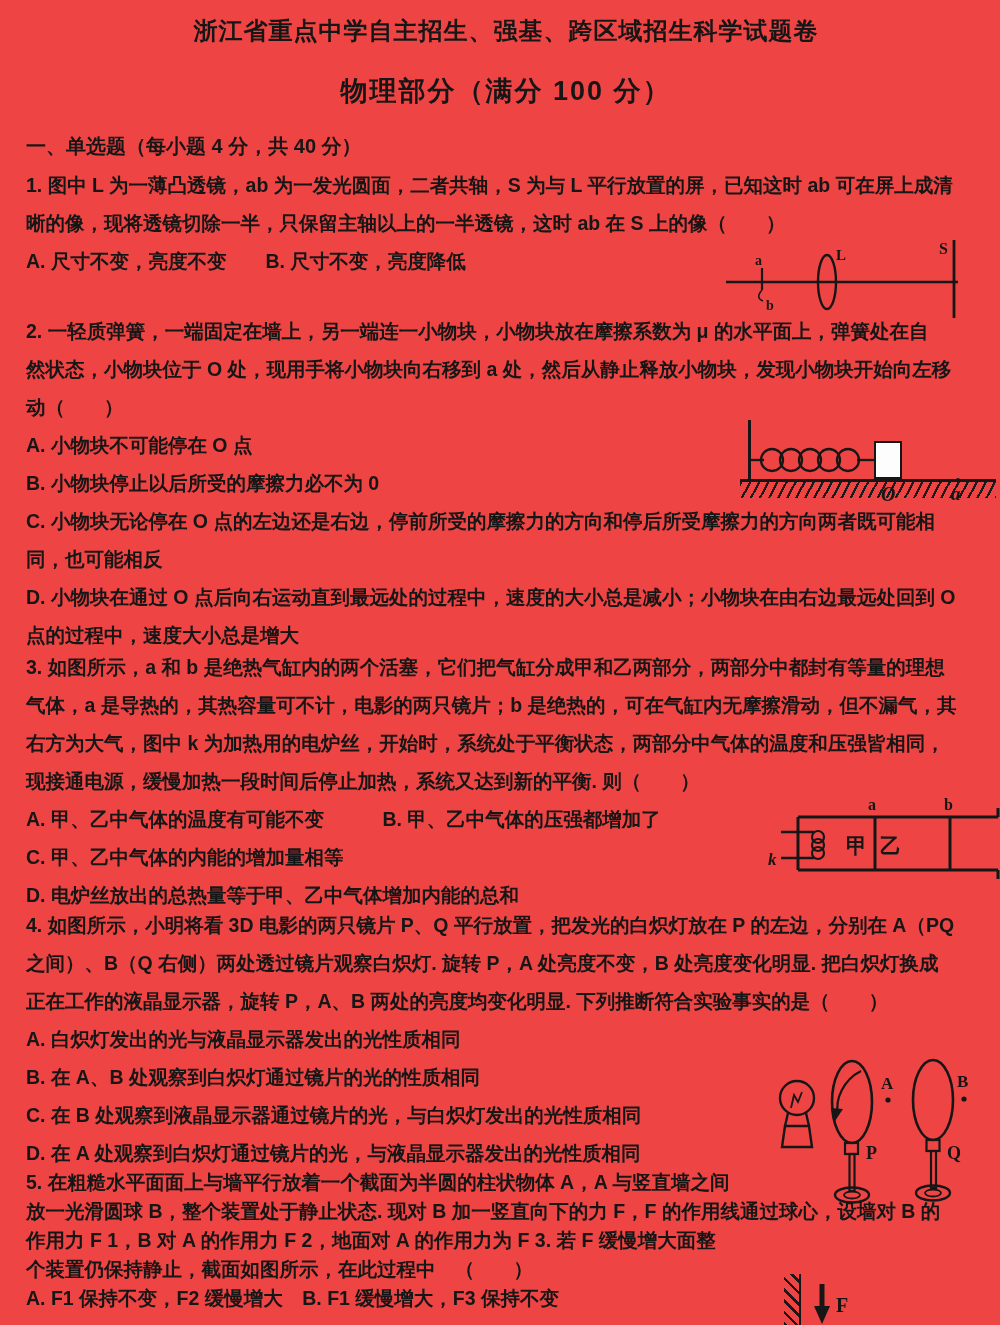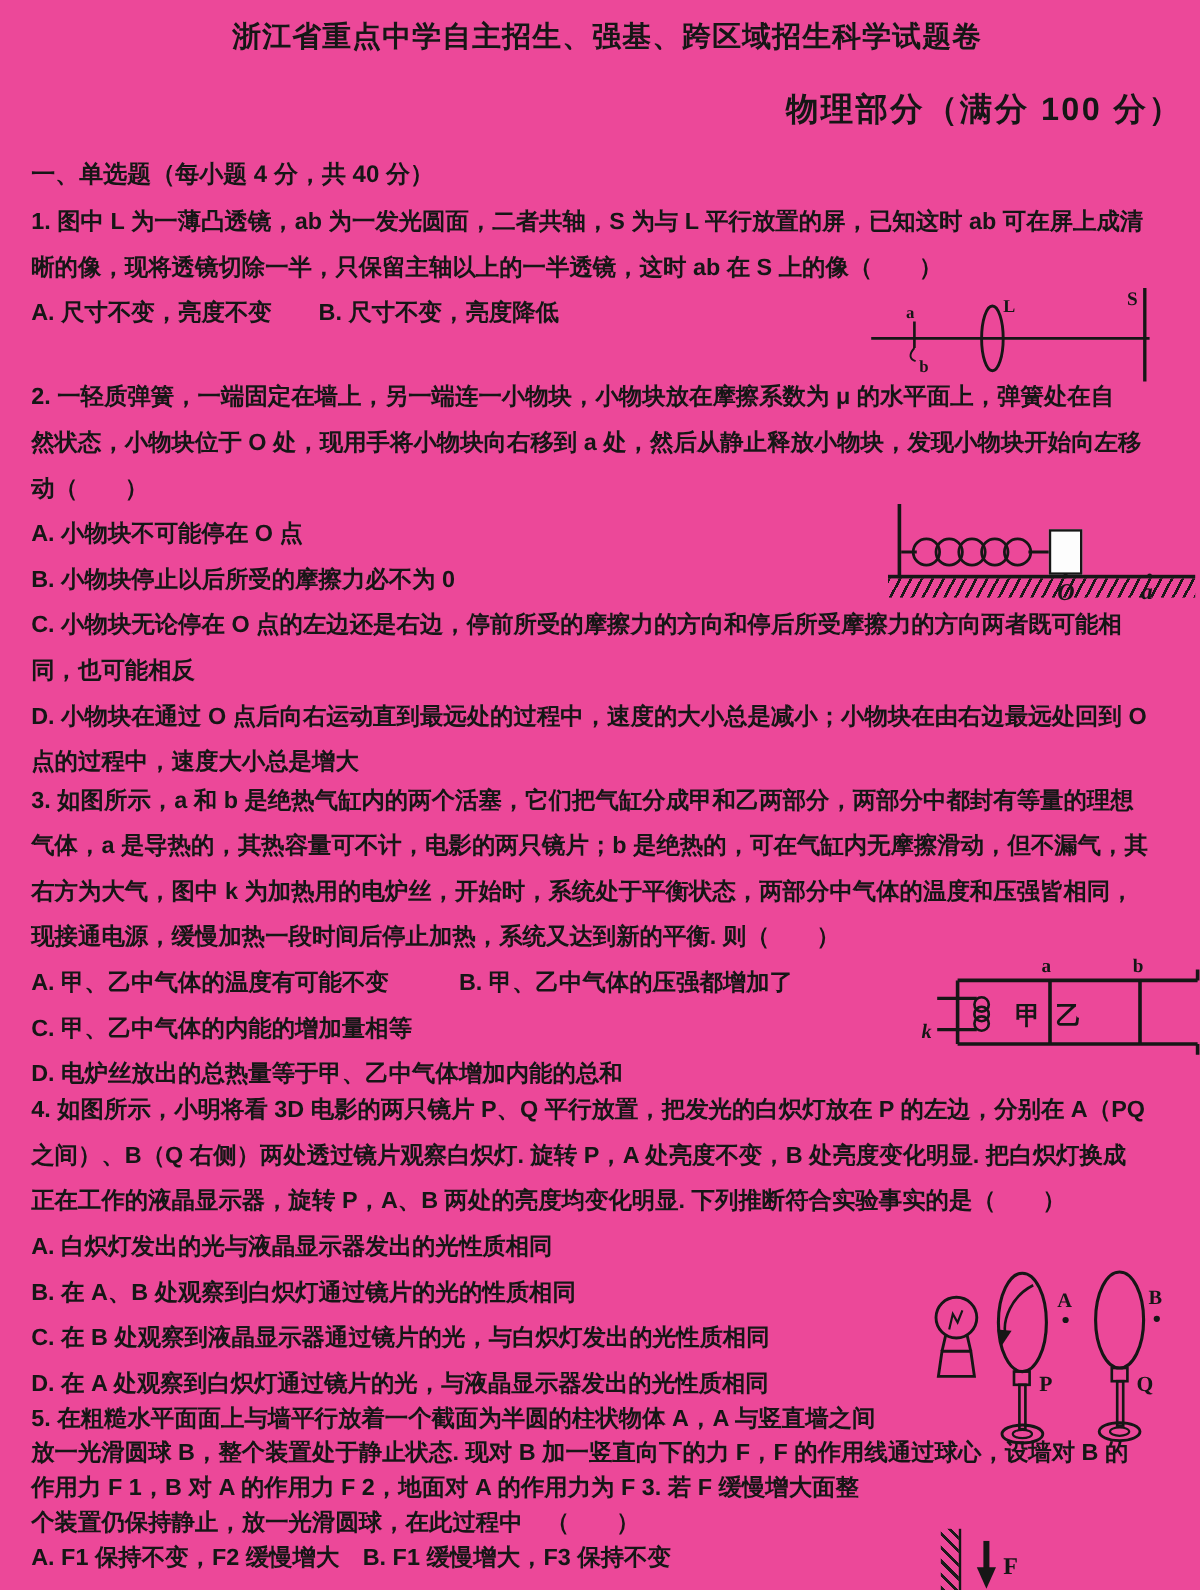--- a/index.html
+++ b/index.html
@@ -1,23 +1,23 @@
 <!DOCTYPE html>
 <html><head>
 <meta charset="utf-8">
 <style>
   html,body{margin:0;padding:0;background:#e8e8e8;}
   .page{
     position:relative;width:1000px;height:1325px;margin:0 auto;
-    background:#ec4899;overflow:hidden;color:#161616;
+    background:#ef4444;overflow:hidden;color:#161616;
     font-family:"Liberation Sans","DejaVu Sans",sans-serif;
   }
   .content{padding:14px 14px 0 26px;}
   .paper-title{font-size:24px;font-weight:800;text-align:center;margin:0;letter-spacing:1px;line-height:33px;}
-  .paper-subtitle{font-size:27px;font-weight:800;text-align:right;margin:26px 0 0;line-height:36px;letter-spacing:2px;}
+  .paper-subtitle{font-size:27px;font-weight:800;text-align:center;margin:26px 0 0;line-height:36px;letter-spacing:2px;}
   .section-heading{font-size:20px;font-weight:700;margin:24px 0 0;line-height:27px;}
   .q{margin:0;}
   .line{margin:0;font-size:19.5px;font-weight:600;line-height:38px;white-space:pre;}
   .q1{margin-top:6px;}
   .q2{margin-top:32px;}
   .q3{margin-top:-6px;}
   .q4{margin-top:-8px;}
   .q5{margin-top:-4px;}
   .q5 .line{line-height:29px;}
   
@@ -82,21 +82,21 @@
       <p class="line">A. 白炽灯发出的光与液晶显示器发出的光性质相同</p>
       <p class="line">B. 在 A、B 处观察到白炽灯通过镜片的光的性质相同</p>
       <p class="line">C. 在 B 处观察到液晶显示器通过镜片的光，与白炽灯发出的光性质相同</p>
       <p class="line">D. 在 A 处观察到白炽灯通过镜片的光，与液晶显示器发出的光性质相同</p>
     </section>
 
     <section class="q q5">
       <p class="line">5. 在粗糙水平面面上与墙平行放着一个截面为半圆的柱状物体 A，A 与竖直墙之间</p>
       <p class="line">放一光滑圆球 B，整个装置处于静止状态. 现对 B 加一竖直向下的力 F，F 的作用线通过球心，设墙对 B 的</p>
       <p class="line">作用力 F 1，B 对 A 的作用力 F 2，地面对 A 的作用力为 F 3. 若 F 缓慢增大面整</p>
-      <p class="line">个装置仍保持静止，放一光滑圆球，在此过程中　（　　）</p>
+      <p class="line">个装置仍保持静止，截面如图所示，在此过程中　（　　）</p>
       <p class="line">A. F1 保持不变，F2 缓慢增大　B. F1 缓慢增大，F3 保持不变</p>
     </section>
   </div>
 
   <div class="diagram" style="left:722px;top:232px;">
     <svg width="272" height="88" viewBox="0 0 272 88">
       <line x1="4" y1="50" x2="236" y2="50" stroke="#161616" stroke-width="2.4"></line>
       <line x1="40" y1="36" x2="40" y2="58" stroke="#161616" stroke-width="2.2"></line>
       <path d="M40,58 q-7,8 1,11" fill="none" stroke="#161616" stroke-width="1.6"></path>
       <ellipse cx="105" cy="50" rx="9" ry="27" fill="none" stroke="#161616" stroke-width="2.4"></ellipse>

